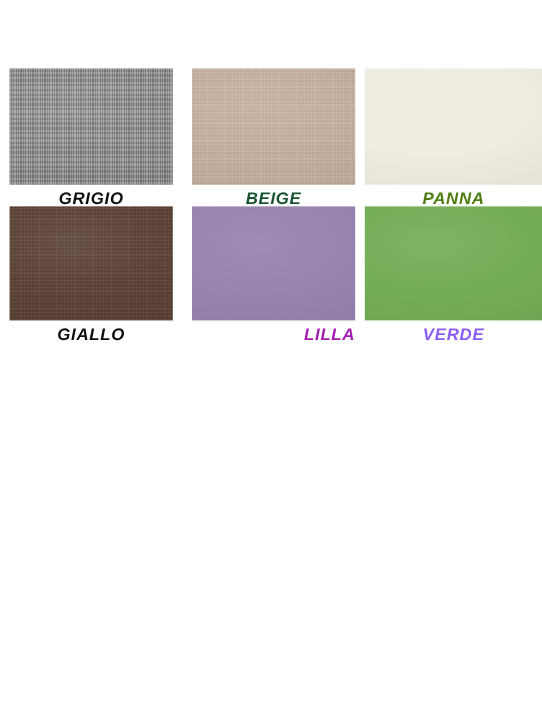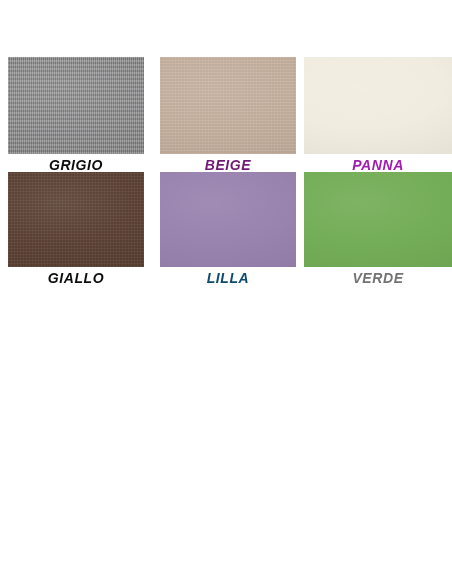--- a/index.html
+++ b/index.html
@@ -121,34 +121,34 @@
 <body>
 
 <div id="swatch-board" style="background: rgb(255, 255, 255);">
     <div class="swatch-row" style="top: 57px; height: 119px;">
       <div class="swatch-cell" style="left: 8px; width: 136px;">
         <div class="swatch-chip tex-weave" title="GRIGIO" style="height: 97px; background-color: rgb(139, 139, 141);"></div>
         <div class="swatch-label" style="top: 100px; color: rgb(13, 13, 13);">GRIGIO</div>
       </div>
       <div class="swatch-cell" style="left: 160px; width: 136px;">
         <div class="swatch-chip tex-canvas" title="BEIGE" style="height: 97px; background-color: rgb(201, 179, 161);"></div>
-        <div class="swatch-label" style="top: 100px; color: #701a75;">BEIGE</div>
+        <div class="swatch-label" style="top: 100px; color: #14532d;">BEIGE</div>
       </div>
       <div class="swatch-cell" style="left: 304px; width: 148px;">
         <div class="swatch-chip tex-smooth" title="PANNA" style="height: 97px; background-color: rgb(240, 236, 223);"></div>
-        <div class="swatch-label" style="top: 100px; color: #a21caf;">PANNA</div>
+        <div class="swatch-label" style="top: 100px; color: #4d7c0f;">PANNA</div>
       </div>
     </div>
     <div class="swatch-row" style="top: 172px; height: 117px;">
       <div class="swatch-cell" style="left: 8px; width: 136px;">
         <div class="swatch-chip tex-canvas" title="MARRONE" style="height: 95px; background-color: rgb(91, 64, 51);"></div>
         <div class="swatch-label" style="top: 98px; color: rgb(13, 13, 13);">GIALLO</div>
       </div>
       <div class="swatch-cell" style="left: 160px; width: 136px;">
         <div class="swatch-chip tex-smooth" title="LILLA" style="height: 95px; background-color: rgb(151, 129, 174);"></div>
-        <div class="swatch-label" style="top: 98px; color: #0c4a6e;">LILLA</div>
+        <div class="swatch-label" style="top: 98px; color: #a21caf; text-align: right;">LILLA</div>
       </div>
       <div class="swatch-cell" style="left: 304px; width: 148px;">
         <div class="swatch-chip tex-smooth" title="VERDE" style="height: 95px; background-color: rgb(114, 172, 85);"></div>
-        <div class="swatch-label" style="top: 98px; color: #737373;">VERDE</div>
+        <div class="swatch-label" style="top: 98px; color: #8b5cf6;">VERDE</div>
       </div>
     </div>
   </div>
 
 </body></html>

